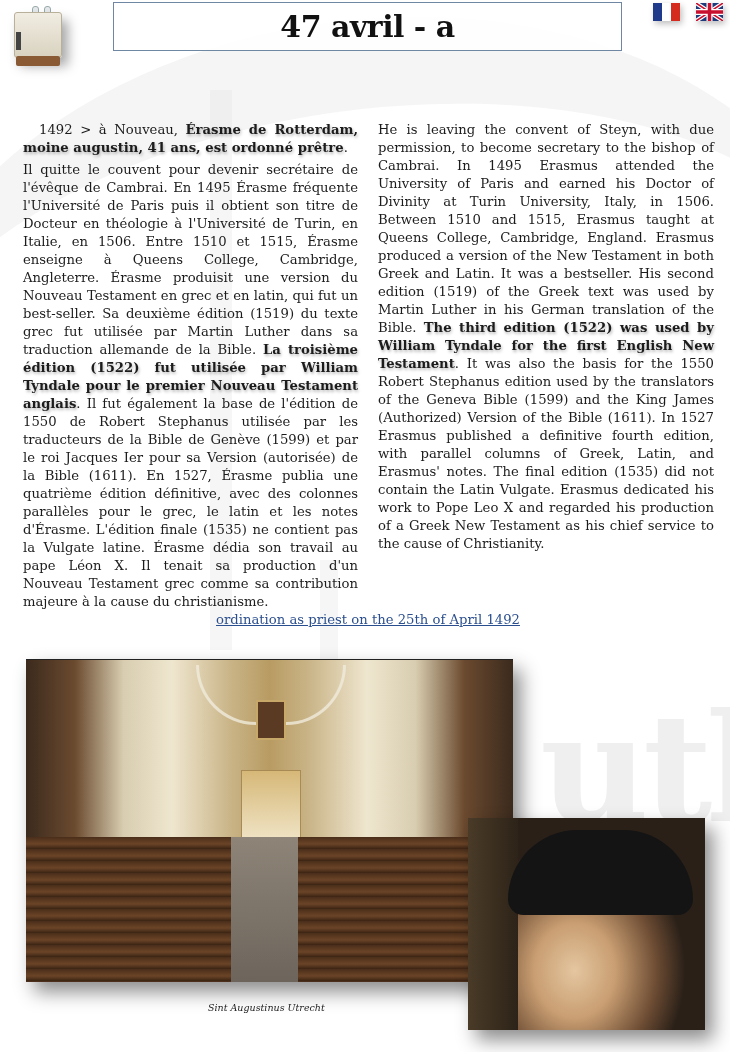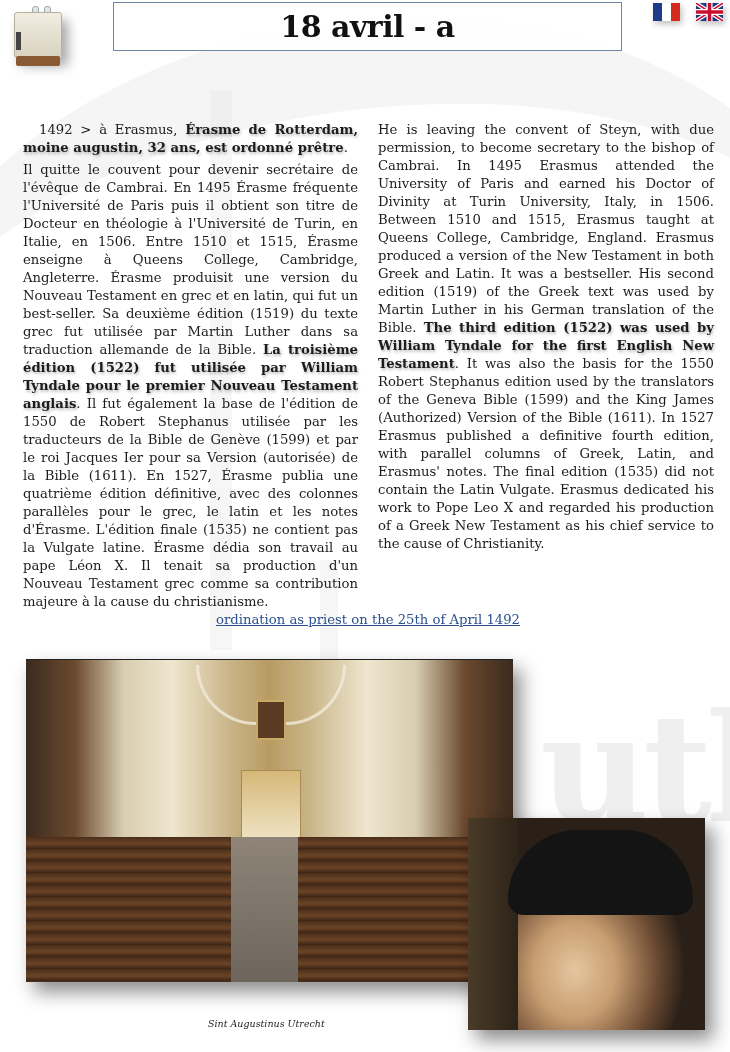--- a/index.html
+++ b/index.html
@@ -109,21 +109,20 @@
     .church .painting {
       position: absolute; left: 230px; top: 40px; width: 30px; height: 40px; background: #5a3a22; border: 2px solid #c8a868;
     }
     .church .chandelier {
       position: absolute; left: 170px; top: 5px; width: 150px; height: 60px;
       border-radius: 0 0 75px 75px; border: 3px solid rgba(240,235,220,0.8); border-top: none;
     }
     .caption {
       position: absolute; left: 208px; top: 1002px; font-size: 9.5px; font-style: italic;
       color: #222;
-      margin-top: 16px;
     }
     .portrait {
       position: absolute; left: 468px; top: 818px; width: 237px; height: 212px;
       box-shadow: 8px 10px 18px rgba(0,0,0,0.45);
       background: radial-gradient(ellipse at 45% 72%, #e4c6a0 0%, #c99e72 22%, #6a4a32 45%, #2a2018 60%), #2a2018;
       overflow: hidden;
     }
     .portrait .hat {
       position: absolute; left: 40px; top: 12px; width: 185px; height: 85px;
       background: #141414; border-radius: 90px 90px 20px 20px;
@@ -143,41 +142,41 @@
 
 <div class="logo">
   <div class="knob1"></div>
   <div class="knob2"></div>
   <div class="body"></div>
   <div class="lever"></div>
   <div class="base"></div>
 </div>
 
 <div class="title-box">
-  <h1>18 avril - a</h1>
+  <h1>47 avril - a</h1>
 </div>
 
 <div class="flag flag-fr">
   <span style="background:#1f3a8a"></span>
   <span style="background:#ffffff"></span>
   <span style="background:#d52b1e"></span>
 </div>
 <div class="flag flag-uk">
   <svg width="27" height="18" viewBox="0 0 27 18">
     <rect width="27" height="18" fill="#1f3a7a"></rect>
     <path d="M0,0 L27,18 M27,0 L0,18" stroke="#ffffff" stroke-width="4"></path>
     <path d="M0,0 L27,18 M27,0 L0,18" stroke="#c8102e" stroke-width="1.5"></path>
     <path d="M13.5,0 V18 M0,9 H27" stroke="#ffffff" stroke-width="6"></path>
     <path d="M13.5,0 V18 M0,9 H27" stroke="#c8102e" stroke-width="3.5"></path>
   </svg>
 </div>
 
 <div class="col col-fr">
   <p class="lead">
-    <span class="year">1492 &gt; </span><span>à Erasmus, </span><span class="hl">Érasme de Rotterdam, moine augustin, 32 ans, est ordonné prêtre</span><span>.</span>
+    <span class="year">1492 &gt; </span><span>à Nouveau, </span><span class="hl">Érasme de Rotterdam, moine augustin, 41 ans, est ordonné prêtre</span><span>.</span>
   </p>
   <p class="para">
     <span>Il quitte le couvent pour devenir secrétaire de l'évêque de Cambrai. En 1495 Érasme fréquente l'Université de Paris puis il obtient son titre de Docteur en théologie à l'Université de Turin, en Italie, en 1506. Entre 1510 et 1515, Érasme enseigne à Queens College, Cambridge, Angleterre. Érasme produisit une version du Nouveau Testament en grec et en latin, qui fut un best-seller. Sa deuxième édition (1519) du texte grec fut utilisée par Martin Luther dans sa traduction allemande de la Bible. </span><span class="hl">La troisième édition (1522) fut utilisée par William Tyndale pour le premier Nouveau Testament anglais</span><span>. Il fut également la base de l'édition de 1550 de Robert Stephanus utilisée par les traducteurs de la Bible de Genève (1599) et par le roi Jacques Ier pour sa Version (autorisée) de la Bible (1611). En 1527, Érasme publia une quatrième édition définitive, avec des colonnes parallèles pour le grec, le latin et les notes d'Érasme. L'édition finale (1535) ne contient pas la Vulgate latine. Érasme dédia son travail au pape Léon X. Il tenait sa production d'un Nouveau Testament grec comme sa contribution majeure à la cause du christianisme.</span>
   </p>
 </div>
 
 <div class="col col-en">
   <p class="para">
     <span>He is leaving the convent of Steyn, with due permission, to become secretary to the bishop of Cambrai. In 1495 Erasmus attended the University of Paris and earned his Doctor of Divinity at Turin University, Italy, in 1506. Between 1510 and 1515, Erasmus taught at Queens College, Cambridge, England. Erasmus produced a version of the New Testament in both Greek and Latin. It was a bestseller. His second edition (1519) of the Greek text was used by Martin Luther in his German translation of the Bible. </span><span class="hl">The third edition (1522) was used by William Tyndale for the first English New Testament</span><span>. It was also the basis for the 1550 Robert Stephanus edition used by the translators of the Geneva Bible (1599) and the King James (Authorized) Version of the Bible (1611). In 1527 Erasmus published a definitive fourth edition, with parallel columns of Greek, Latin, and Erasmus' notes. The final edition (1535) did not contain the Latin Vulgate. Erasmus dedicated his work to Pope Leo X and regarded his production of a Greek New Testament as his chief service to the cause of Christianity.</span>
   </p>

